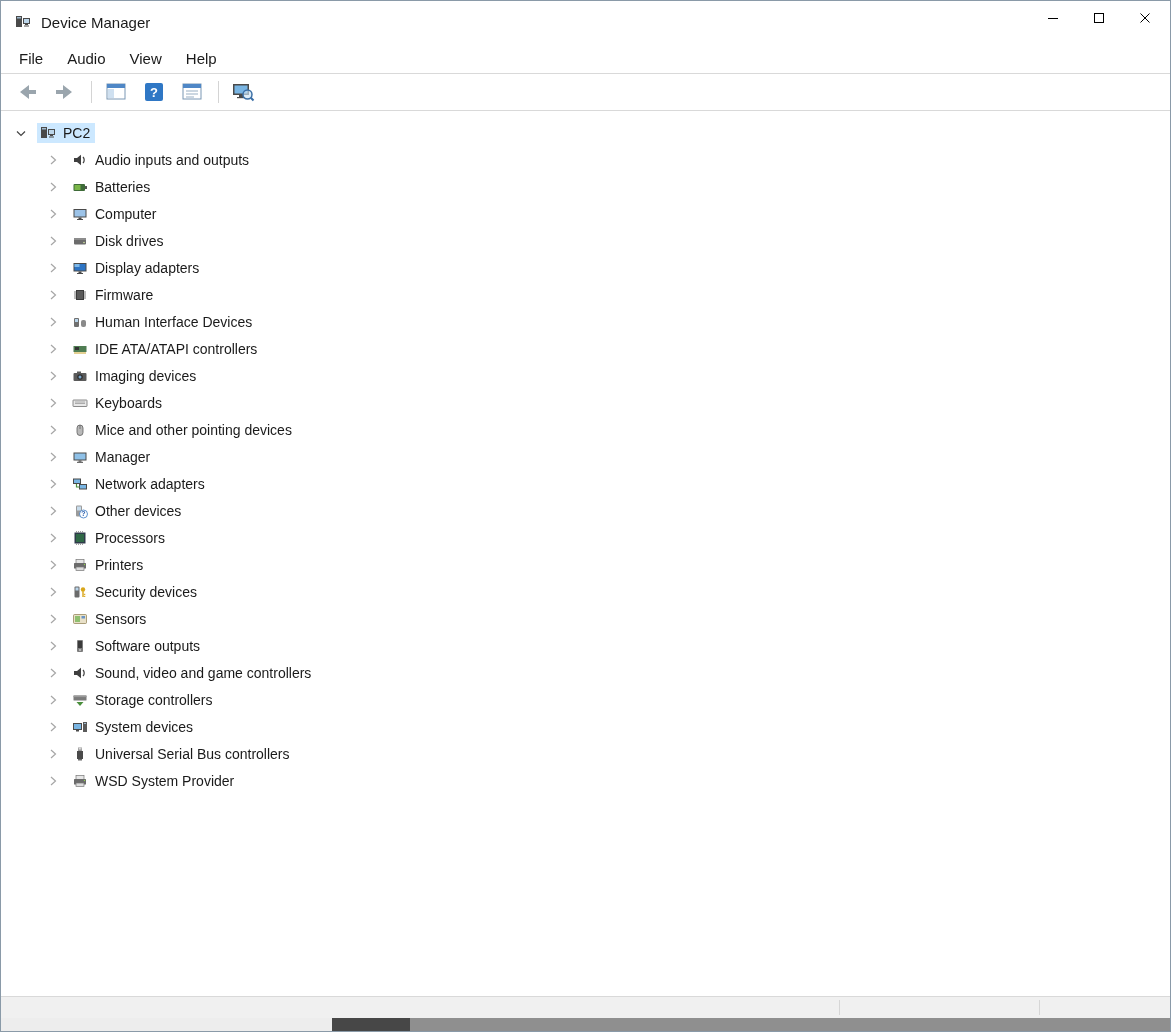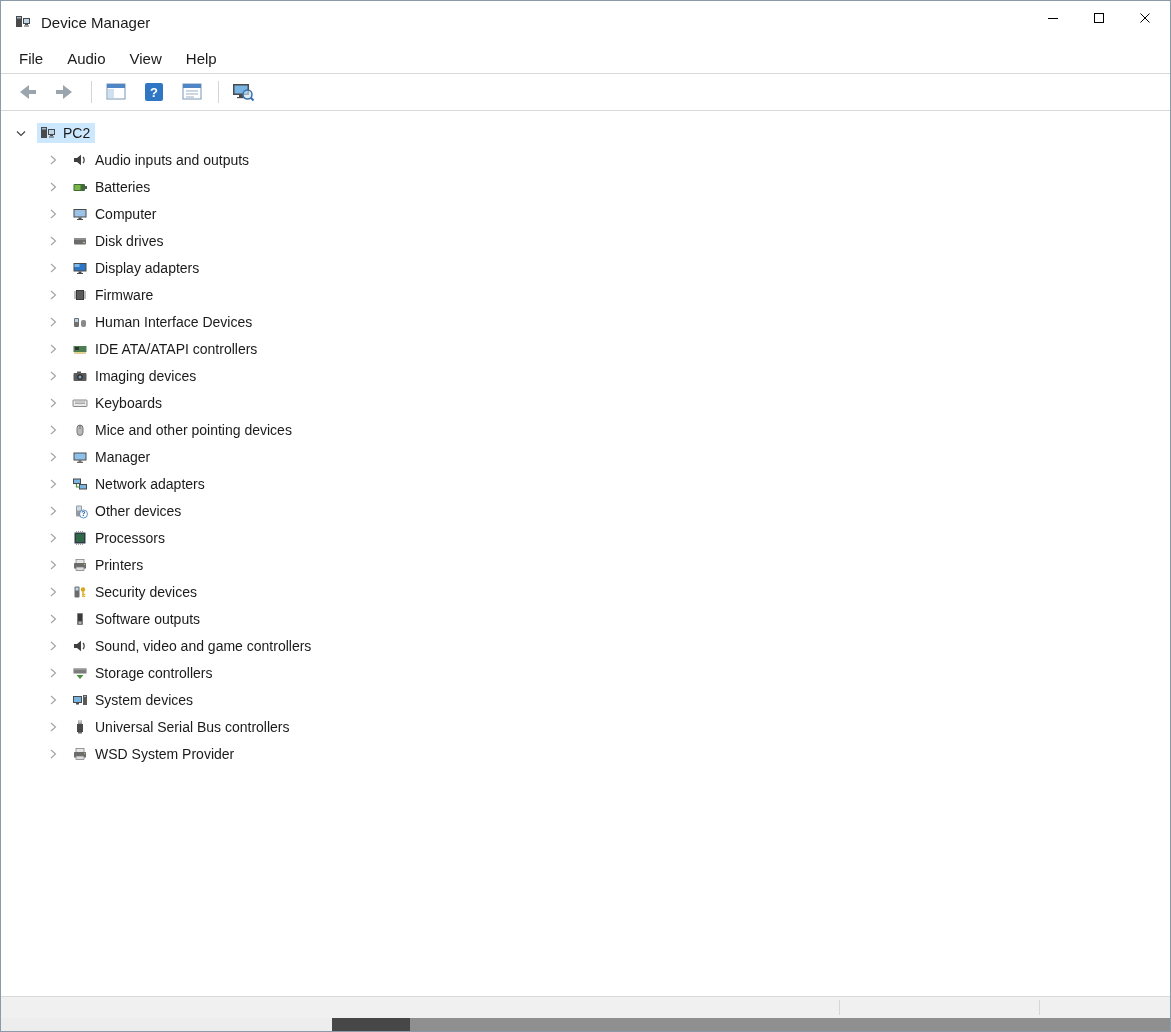--- a/index.html
+++ b/index.html
@@ -375,20 +375,33 @@
               </svg></span>
             <span class="label">Security devices</span>
           </span>
         </div>
         <div class="tree-row child">
           <span class="chev"><svg width="16" height="16" viewBox="0 0 16 16">
               <path d="M6 4l4.5 4L6 12" stroke="#a6a6a6" stroke-width="1.2" fill="none"></path>
             </svg></span>
           <span class="node">
             <span class="icon16"><svg width="16" height="16" viewBox="0 0 16 16">
+                <rect x="1.5" y="3.5" width="13" height="9" rx="1" fill="#e8e0c8" stroke="#8a7a4a" stroke-width="0.7"></rect>
+                <rect x="3" y="5" width="5" height="6" fill="#8fbf6f"></rect>
+                <rect x="9.5" y="5" width="3.5" height="2.5" fill="#6a94c4"></rect>
+              </svg></span>
+            <span class="label">Sensors</span>
+          </span>
+        </div>
+        <div class="tree-row child">
+          <span class="chev"><svg width="16" height="16" viewBox="0 0 16 16">
+              <path d="M6 4l4.5 4L6 12" stroke="#a6a6a6" stroke-width="1.2" fill="none"></path>
+            </svg></span>
+          <span class="node">
+            <span class="icon16"><svg width="16" height="16" viewBox="0 0 16 16">
                 <rect x="5" y="2" width="6" height="12" rx="1" fill="#7d7d7d"></rect>
                 <rect x="6" y="3" width="4" height="7" fill="#3a3a3a"></rect>
                 <circle cx="8" cy="12" r="0.9" fill="#cfcfcf"></circle>
               </svg></span>
             <span class="label">Software outputs</span>
           </span>
         </div>
         <div class="tree-row child">
           <span class="chev"><svg width="16" height="16" viewBox="0 0 16 16">
               <path d="M6 4l4.5 4L6 12" stroke="#a6a6a6" stroke-width="1.2" fill="none"></path>

